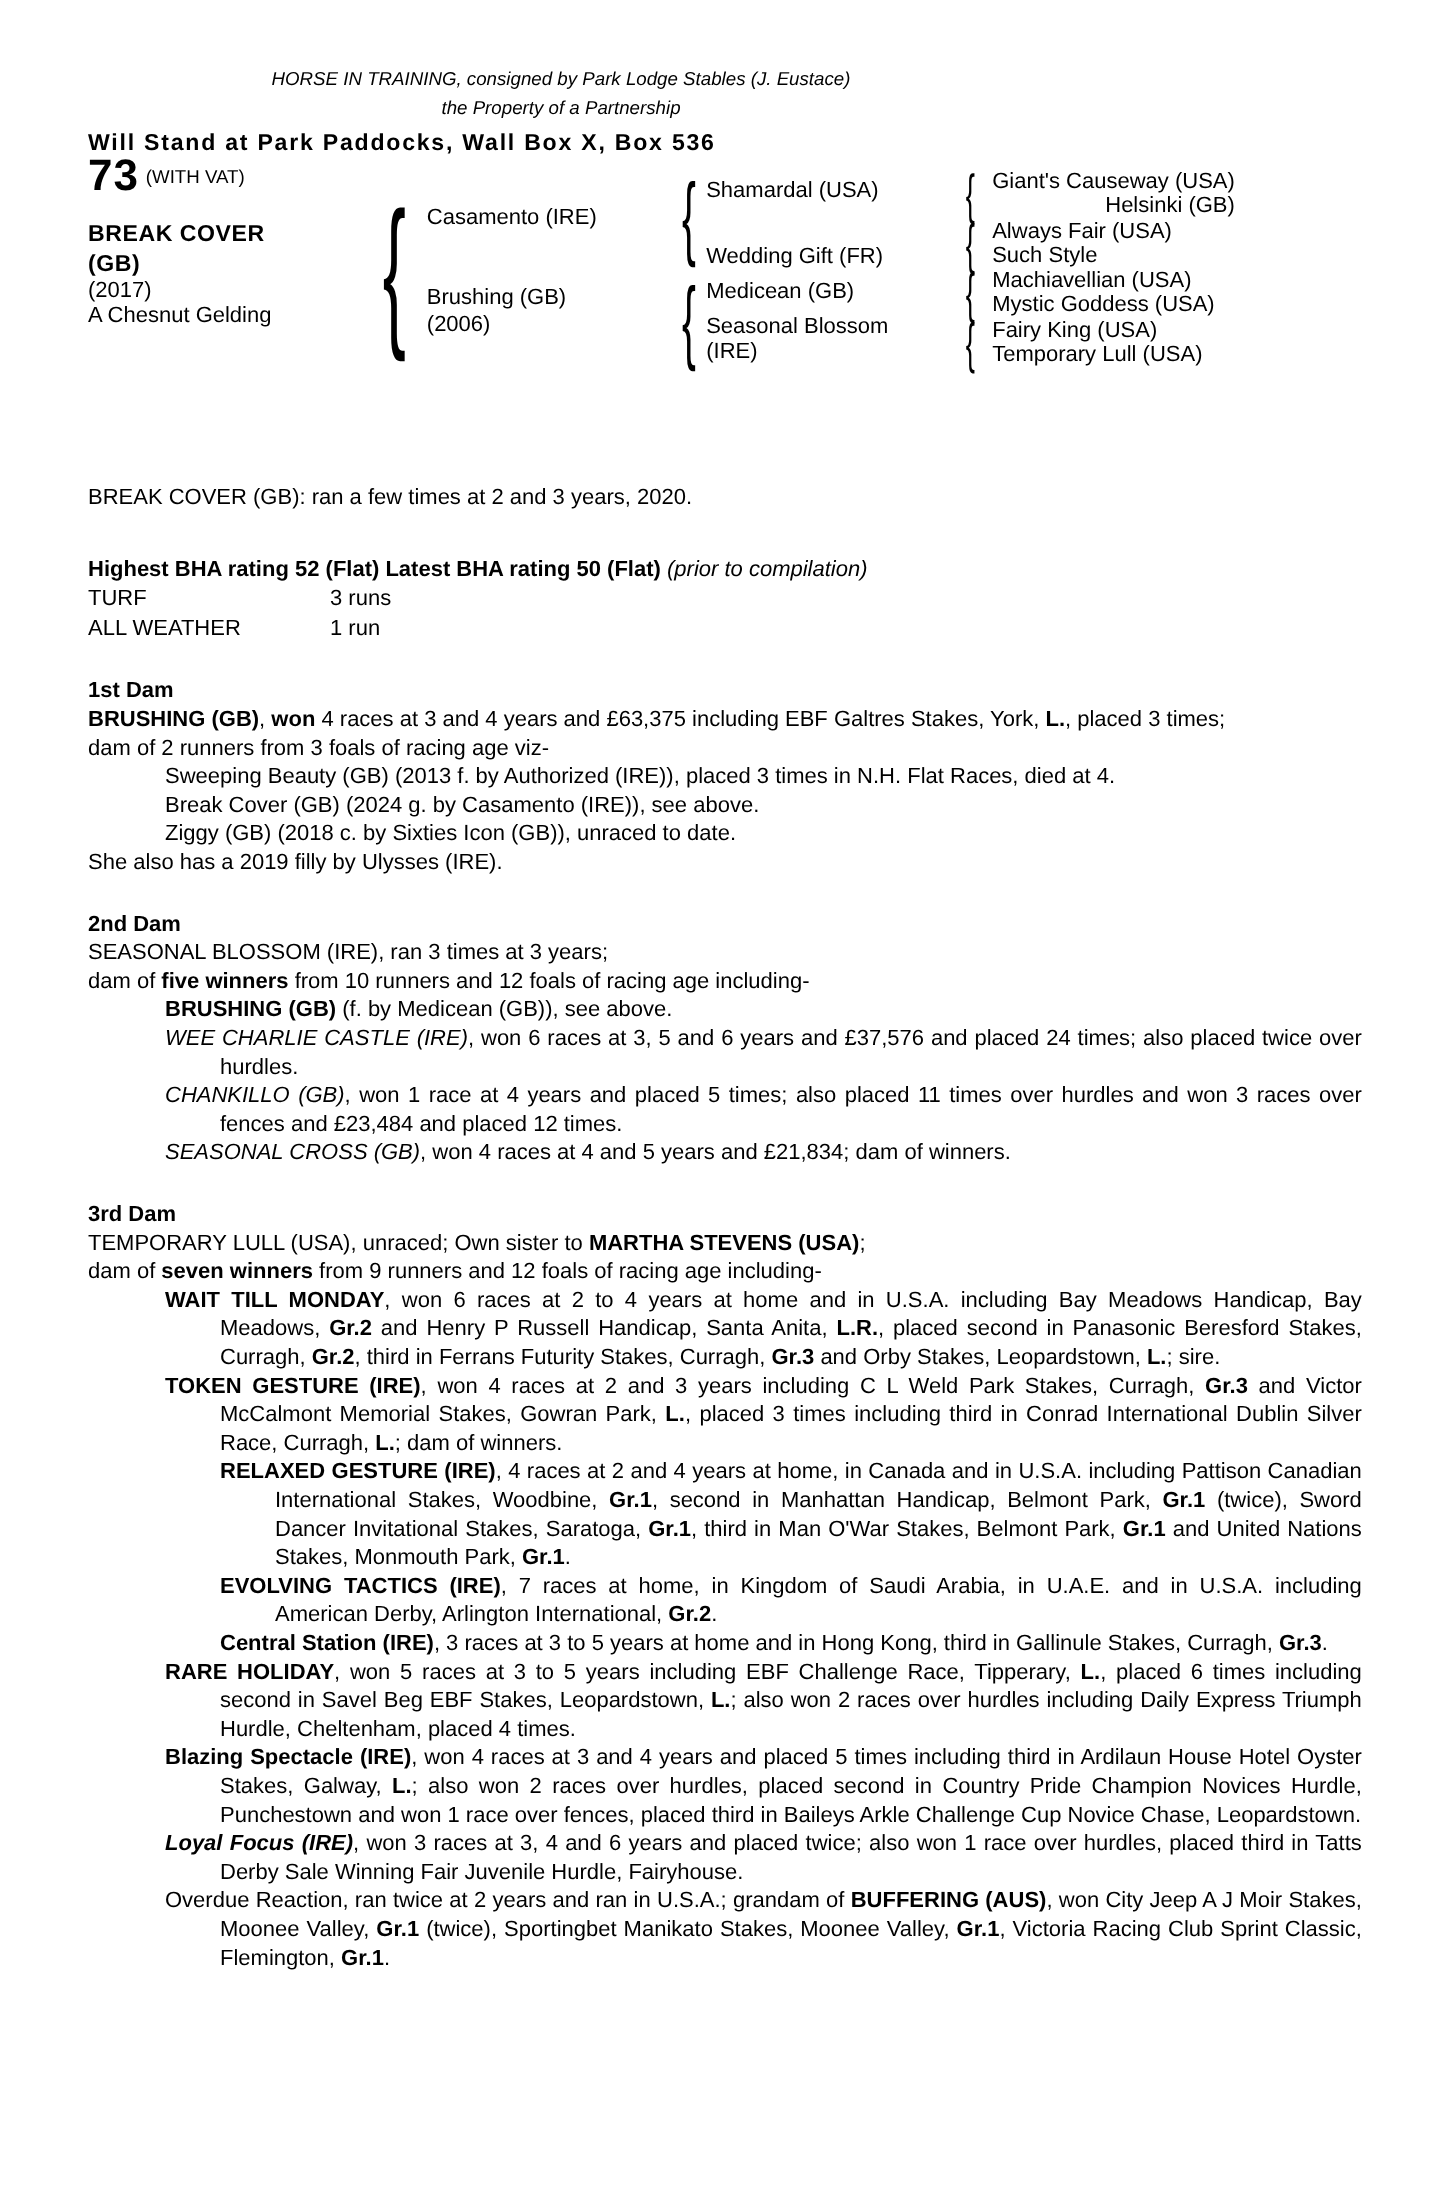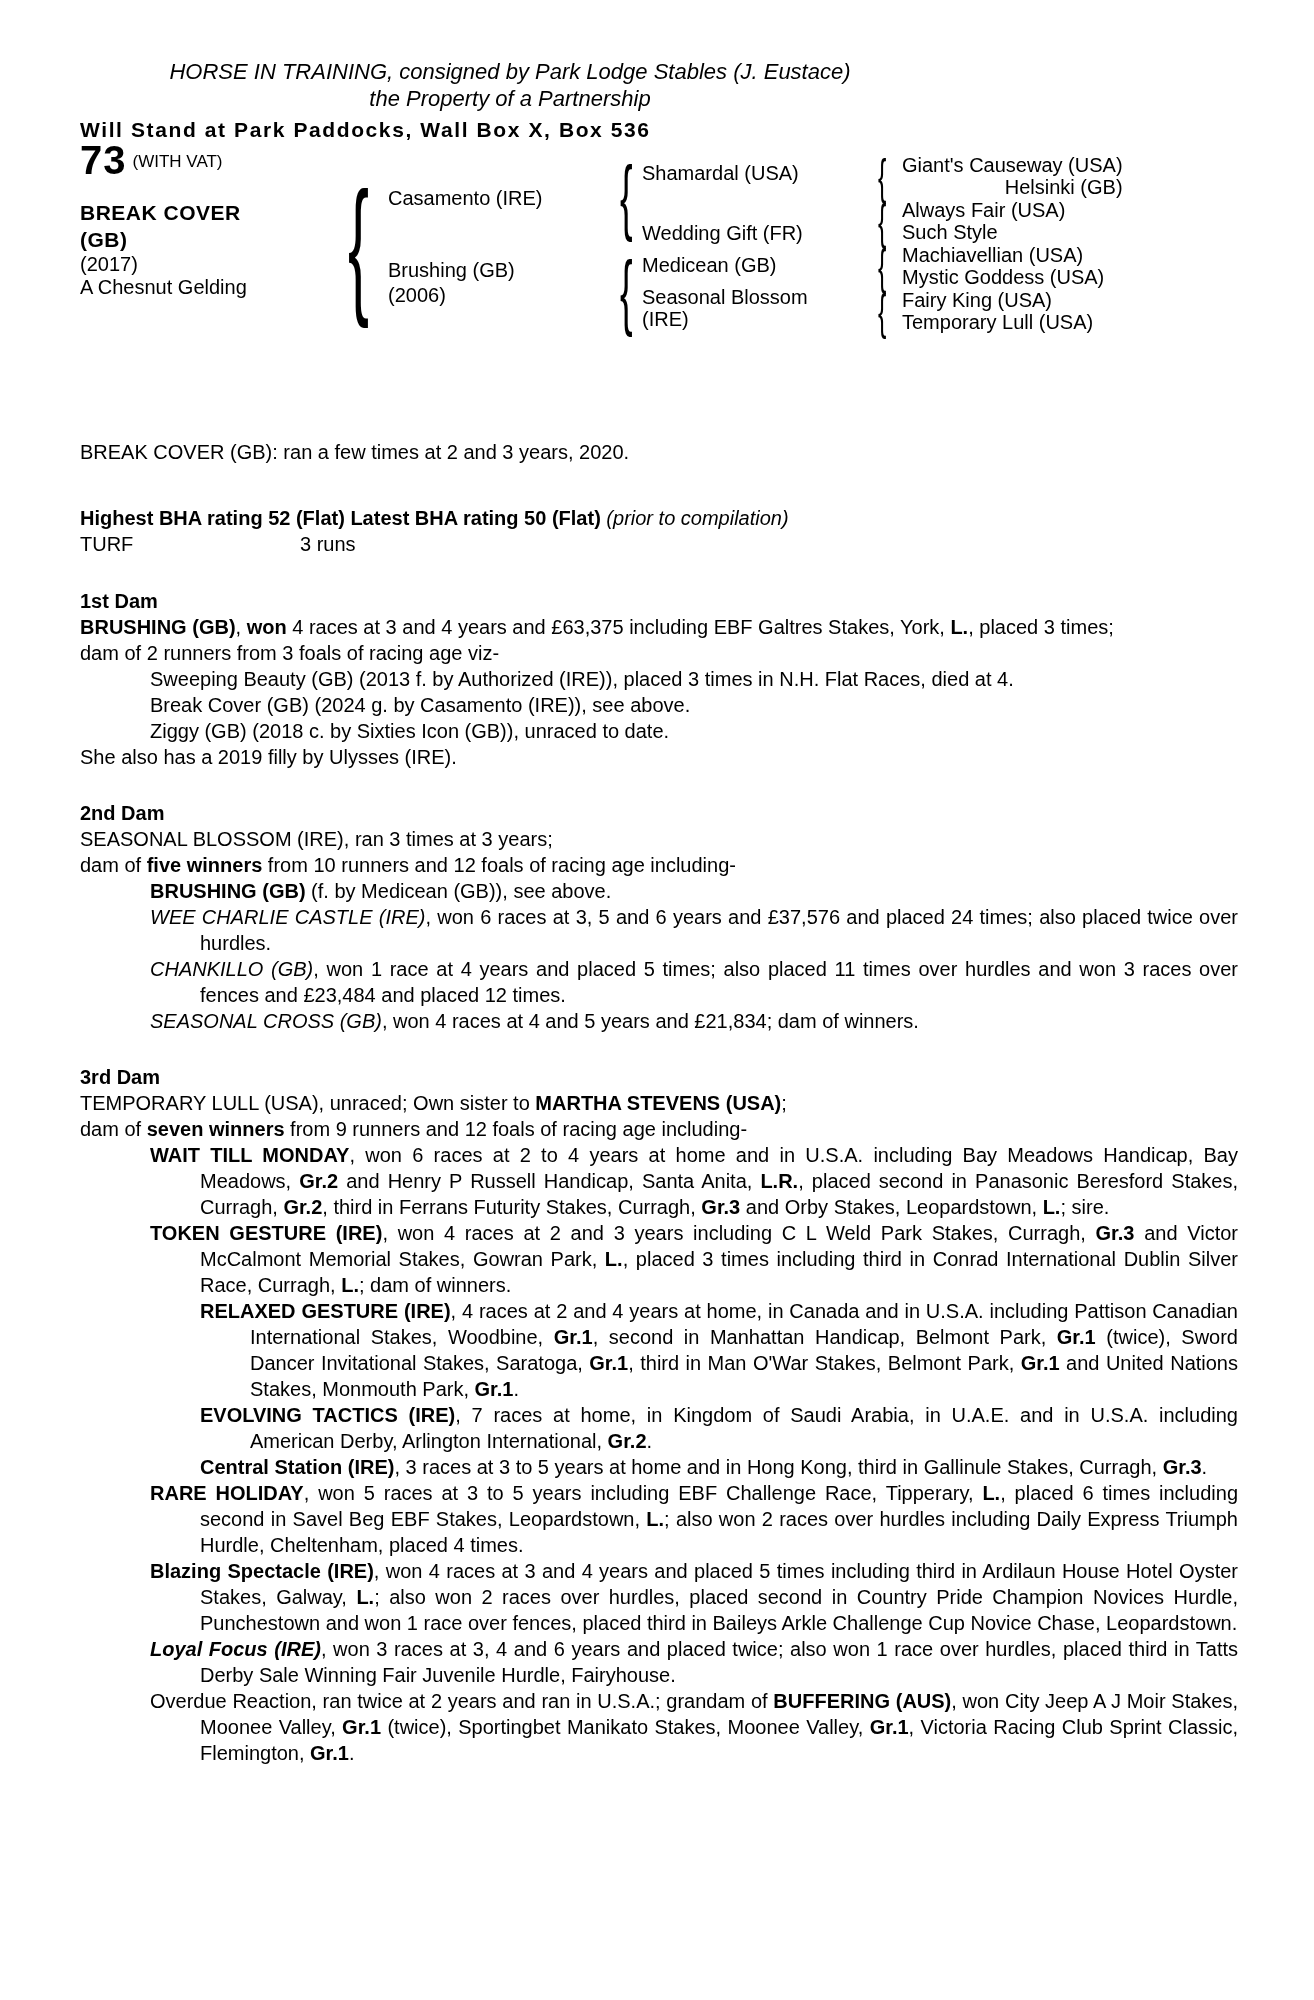--- a/index.html
+++ b/index.html
@@ -3,21 +3,21 @@
 <meta charset="utf-8">
 <style>
   html,body{margin:0;padding:0;}
   body{
     width:1314px; min-height:2000px; background:#ffffff; color:#000;
     font-family:"Liberation Sans","DejaVu Sans",sans-serif;
     -webkit-font-smoothing:antialiased;
   }
   .content{width:1158px; margin-left:80px; padding-top:58px;}
   .hdr-block{width:860px; text-align:center;}
-  .hdr-line{font-style:italic; font-size:22px; line-height:27px; margin:0;}
+  .hdr-line{font-style:italic; font-size:17px; line-height:27px; margin:0;}
   .stand-line{font-weight:bold; font-size:21px; letter-spacing:1.6px; margin:6px 0 0 0;}
   .pedigree{position:relative; height:190px; margin-top:12px; font-size:20px;}
   .ped-abs{position:absolute; white-space:nowrap; line-height:25px;}
   .lot-num{font-size:40px; font-weight:bold; letter-spacing:1px;}
   .vat{font-size:17px; vertical-align:7px; margin-left:6px;}
   .horse-name{font-size:21px; font-weight:bold; letter-spacing:0.5px;}
   .ped-two{line-height:25px;}
   .gp-line,.ggp-line{line-height:22px;}
   .brace{position:absolute;}
   .brace > span{display:block; transform-origin:left center; font-weight:400; font-family:"Liberation Sans",sans-serif;}
@@ -116,20 +116,23 @@
   </div>
 
   <p class="record">BREAK COVER (GB): ran a few times at 2 and 3 years, 2020.</p>
 
   <p class="ratings">
     <span class="b">Highest BHA rating 52 (Flat) Latest BHA rating 50 (Flat)</span><span class="i"> (prior to compilation)</span>
   </p>
   <p class="stat-row">
     <span class="stat-label">TURF</span><span>3 runs</span>
   </p>
+  <p class="stat-row">
+    <span class="stat-label">ALL WEATHER</span><span>1 run</span>
+  </p>
 
   <div>
       <div>
         <p class="sec-head">1st Dam</p>
         <p class="para ind0"><span class="b">BRUSHING (GB)</span><span>, </span><span class="b">won</span><span> 4 races at 3 and 4 years and £63,375 including EBF Galtres Stakes, York, </span><span class="b">L.</span><span>, placed 3 times;</span></p>
         <p class="para ind0"><span>dam of 2 runners from 3 foals of racing age viz-</span></p>
         <p class="para ind1"><span>Sweeping Beauty (GB) (2013 f. by Authorized (IRE)), placed 3 times in N.H. Flat Races, died at 4.</span></p>
         <p class="para ind1"><span>Break Cover (GB) (2024 g. by Casamento (IRE)), see above.</span></p>
         <p class="para ind1"><span>Ziggy (GB) (2018 c. by Sixties Icon (GB)), unraced to date.</span></p>
         <p class="para ind0"><span>She also has a 2019 filly by Ulysses (IRE).</span></p>

